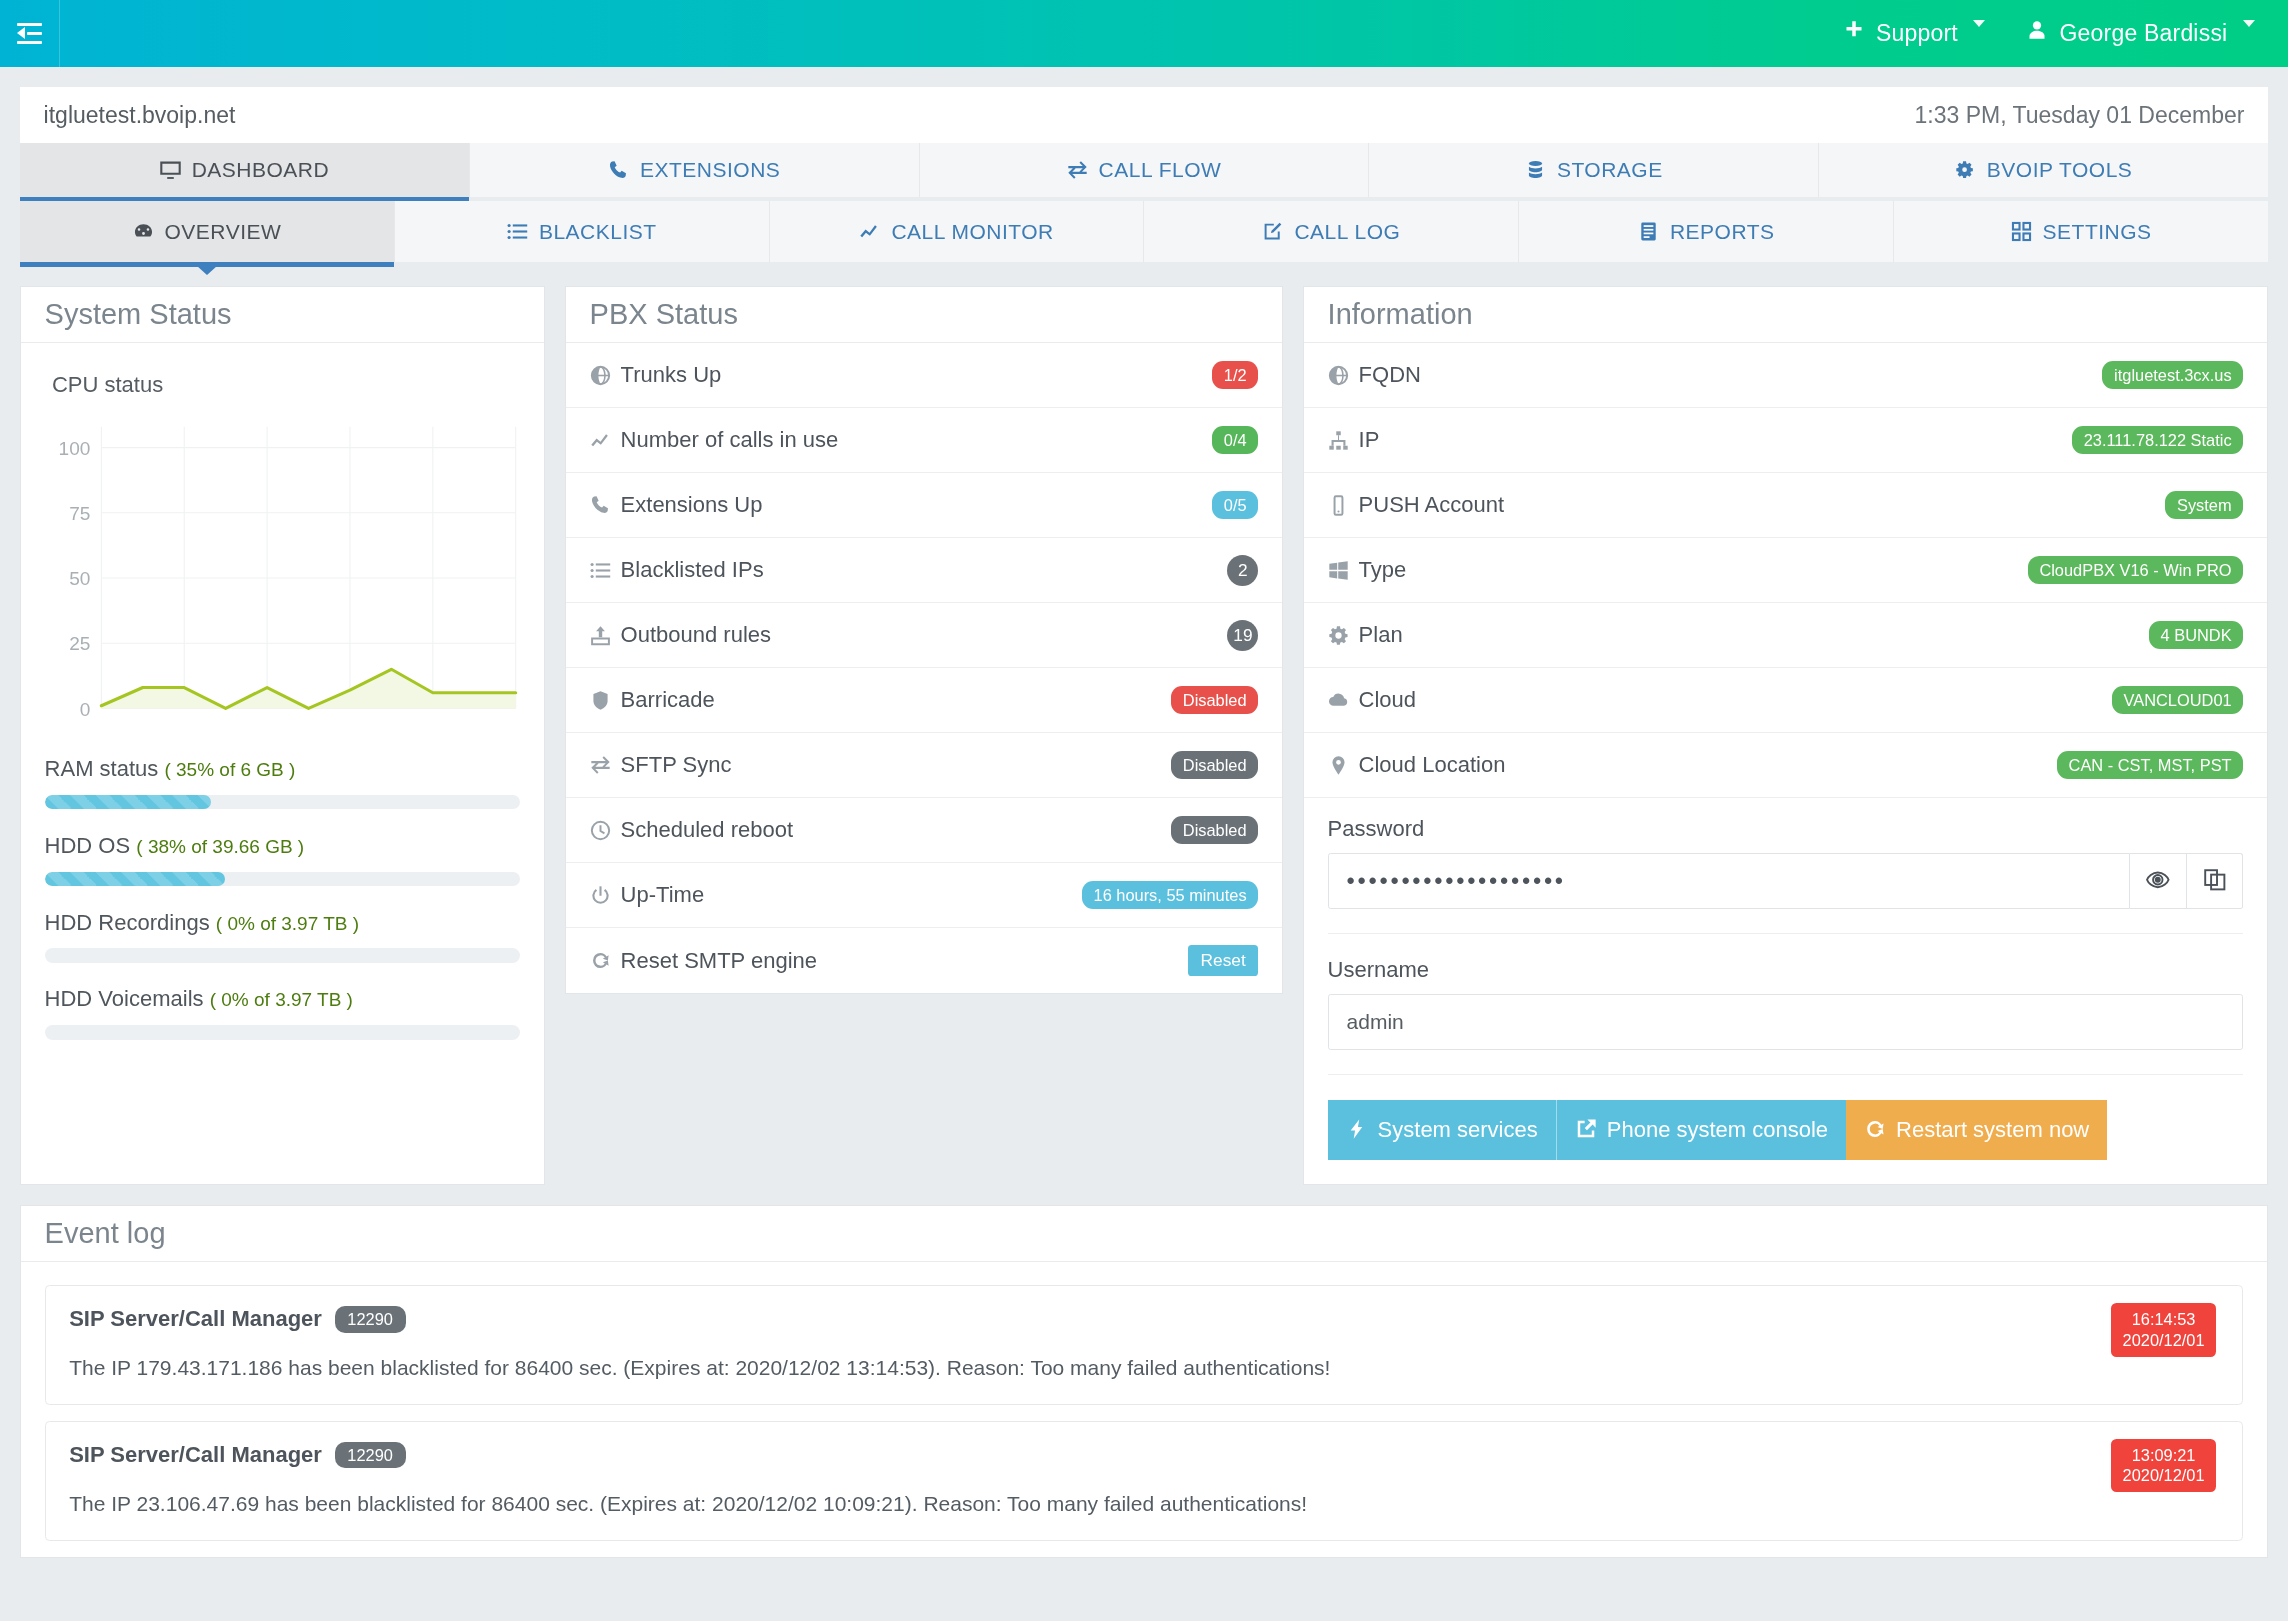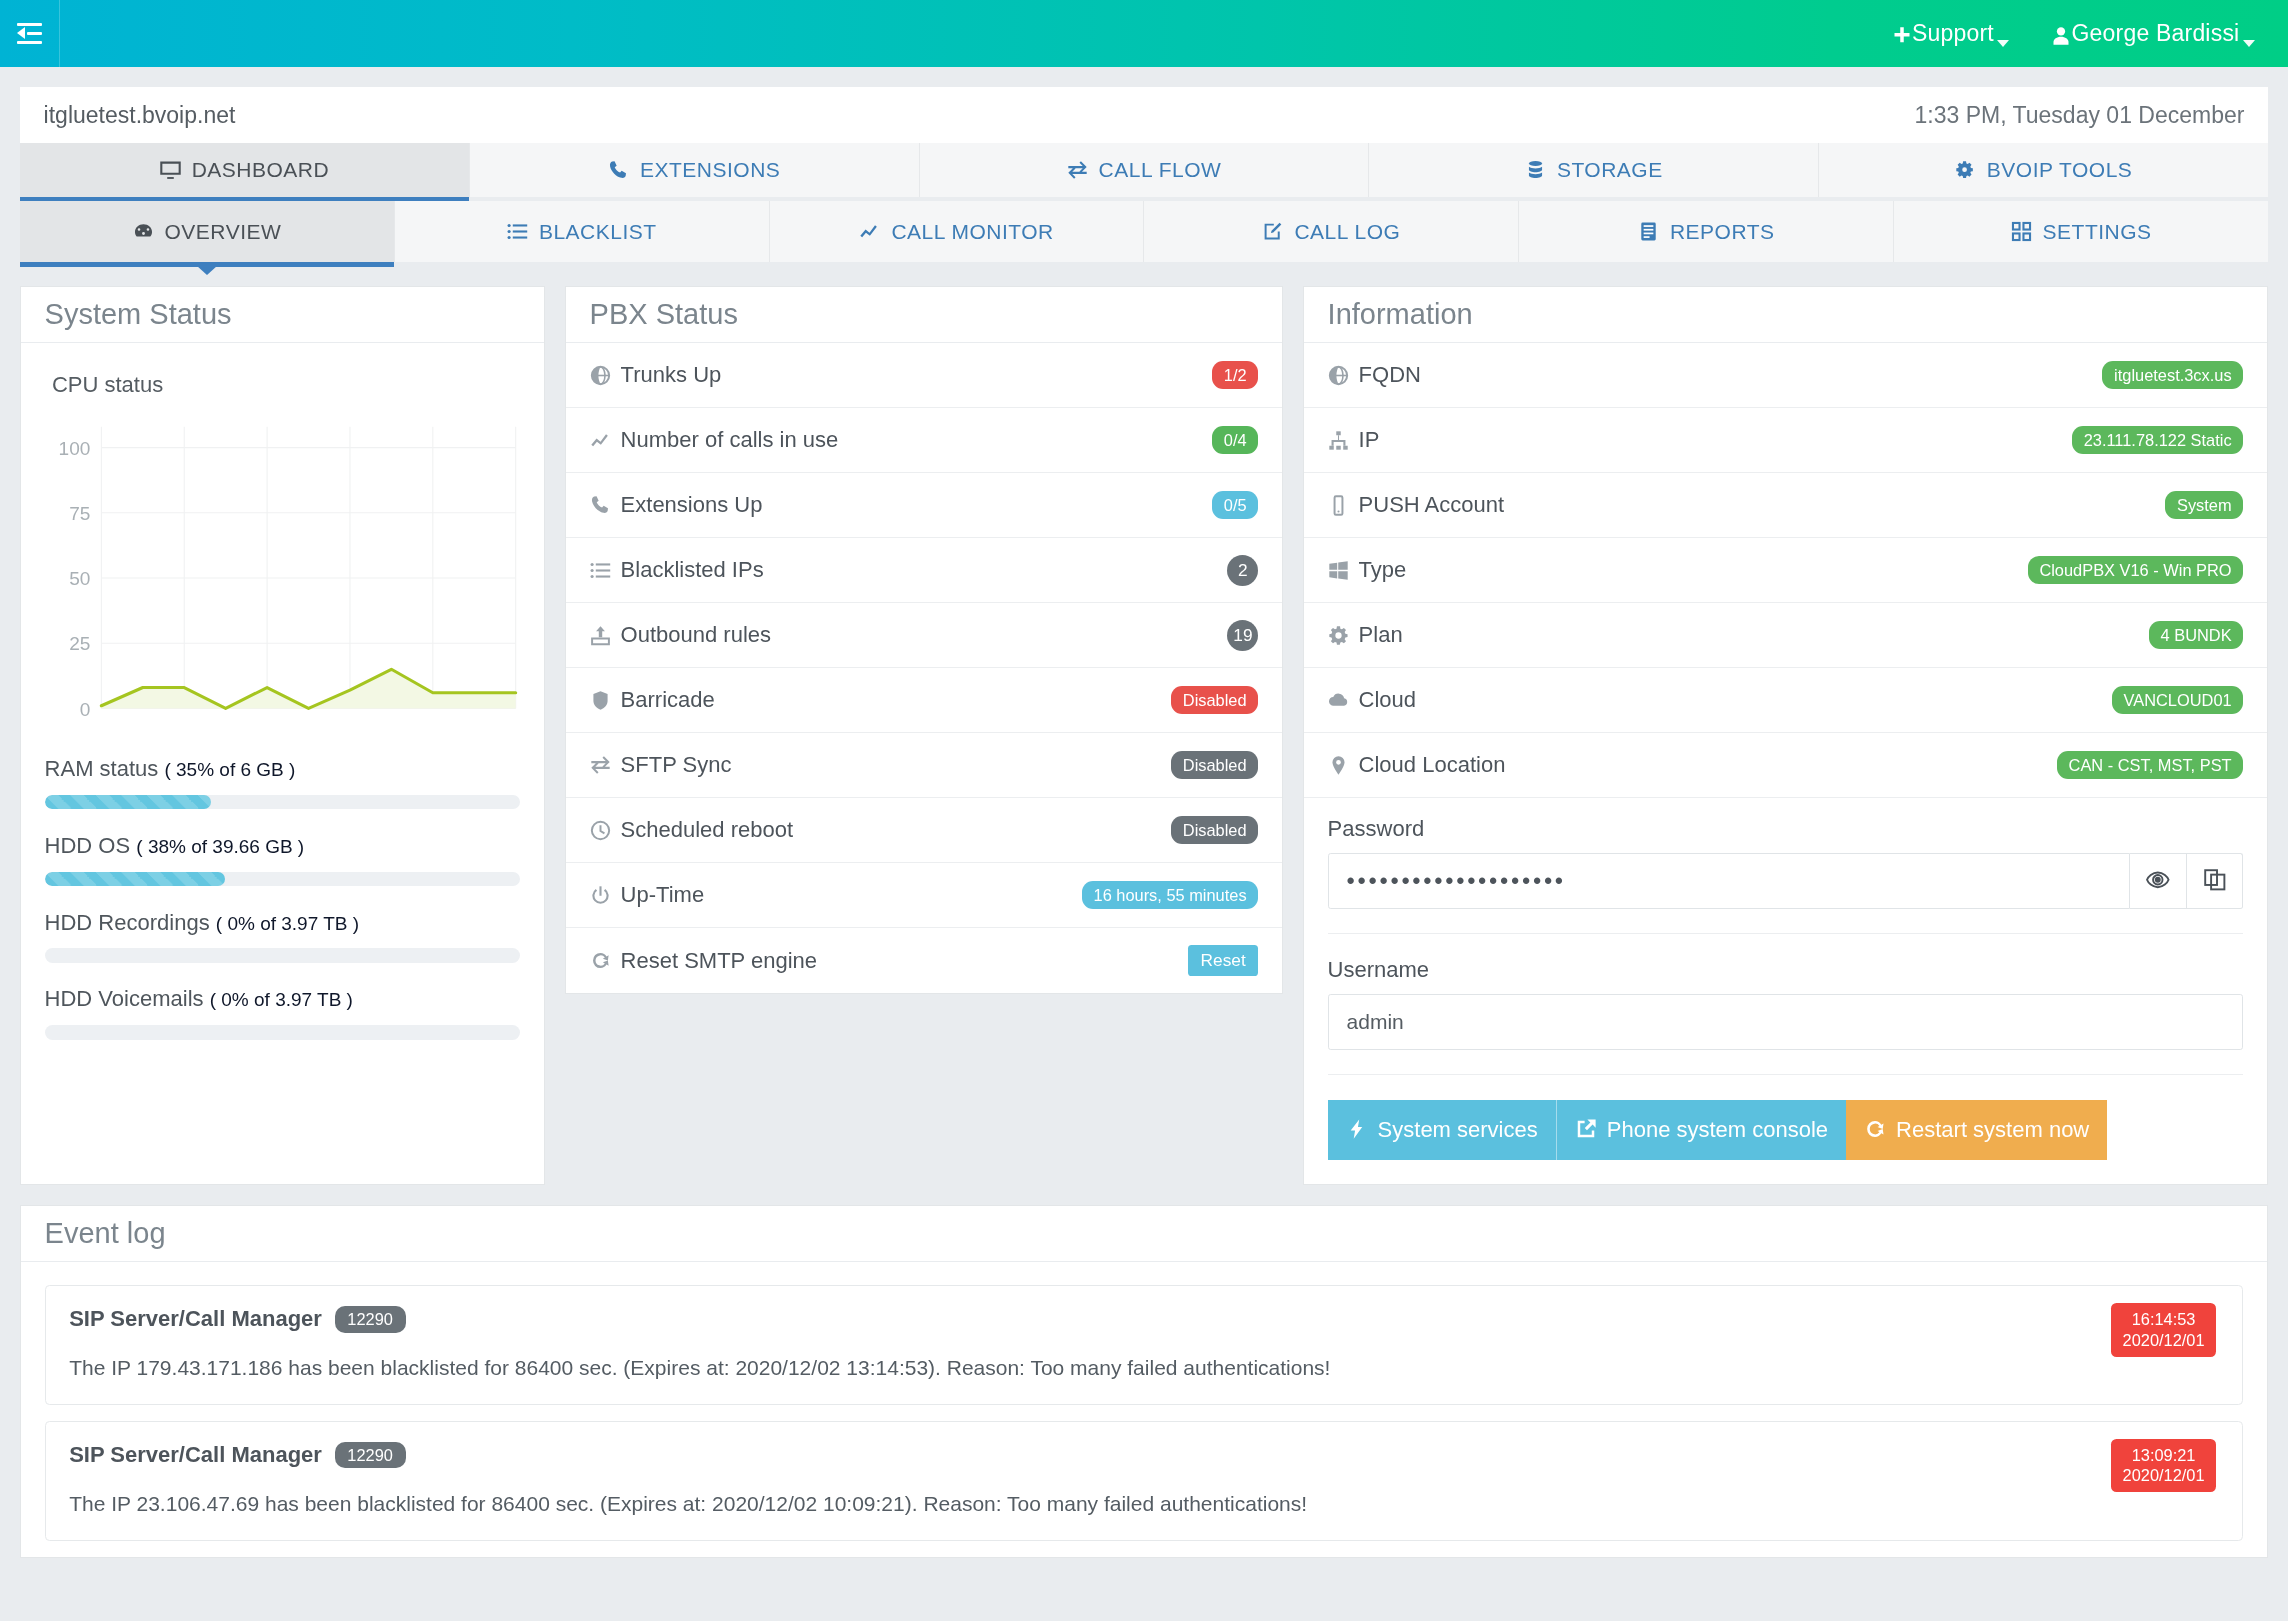--- a/index.html
+++ b/index.html
@@ -34,21 +34,21 @@
     width: 0; height: 0;
     border-top: 6.4px solid transparent;
     border-bottom: 6.4px solid transparent;
     border-right: 8.2px solid #fff;
   }
   .topbar-right {
     margin-left: auto; display: flex; align-items: center;
     gap: 42px; padding-right: 33px;
   }
   .topbar-item {
-    display: flex; align-items: flex-end; gap: 0;
+    display: flex; align-items: flex-start; gap: 12px;
     color: #fff; font-size: 23px; cursor: pointer;
     letter-spacing: 0.2px;
   }
   .topbar-item .glyph { font-size: 20px; line-height: 1; }
   .caret-down {
     width: 0; height: 0; margin-left: 3.6px;
     border-left: 6.4px solid transparent; border-right: 6.4px solid transparent;
     border-top: 7.3px solid #fff; opacity: .95;
   }
 
@@ -112,21 +112,21 @@
   .panel-body { padding: 23.6px; }
 
   
   .cpu-label { font-size: 22px; color: #555c62; margin: 5.5px 0 16.4px 7.3px; }
   .chartwrap { position: relative; height: 318px; margin-bottom: 20px; }
   .chartwrap svg { display: block; }
 
   .meter { margin-top: 23.6px; }
   .meter:first-child { margin-top: 5.5px; }
   .meter-label { font-size: 22px; color: #4f565c; margin-bottom: 12.7px; }
-  .meter-label .sub { font-size: 19px; color: #0f172a; }
+  .meter-label .sub { font-size: 19px; color: #4d7c0f; }
   .meter-track {
     height: 14.5px; background: #edf0f3; border-radius: 8.2px; overflow: hidden;
   }
   .meter-fill {
     height: 100%;
     background-color: #63c6e0;
     background-image: linear-gradient(45deg,
        rgba(255,255,255,.17) 25%, transparent 25%,
        transparent 50%, rgba(255,255,255,.17) 50%,
        rgba(255,255,255,.17) 75%, transparent 75%, transparent);

